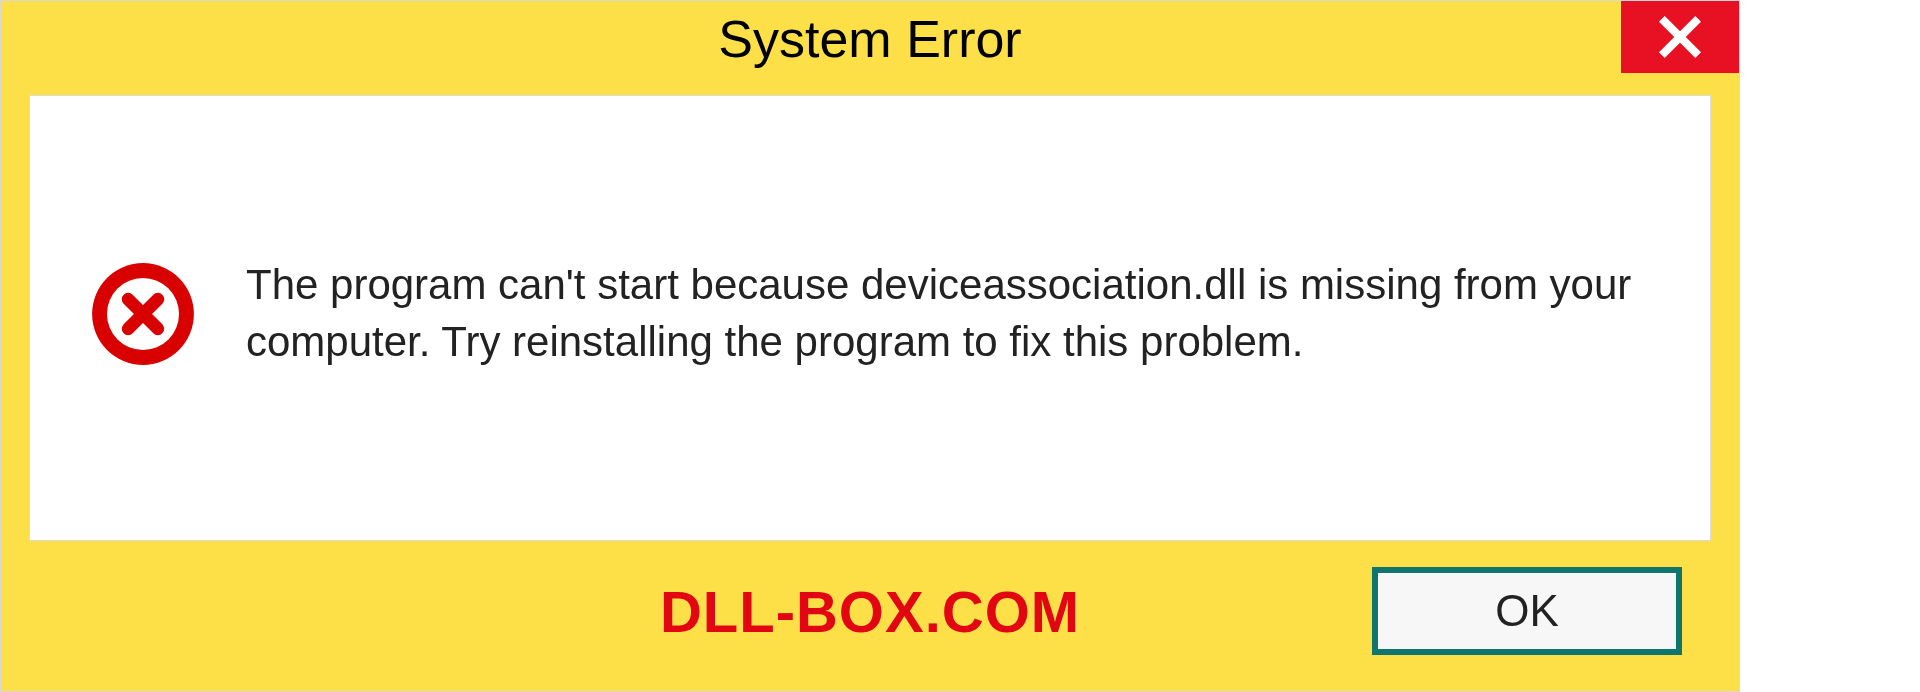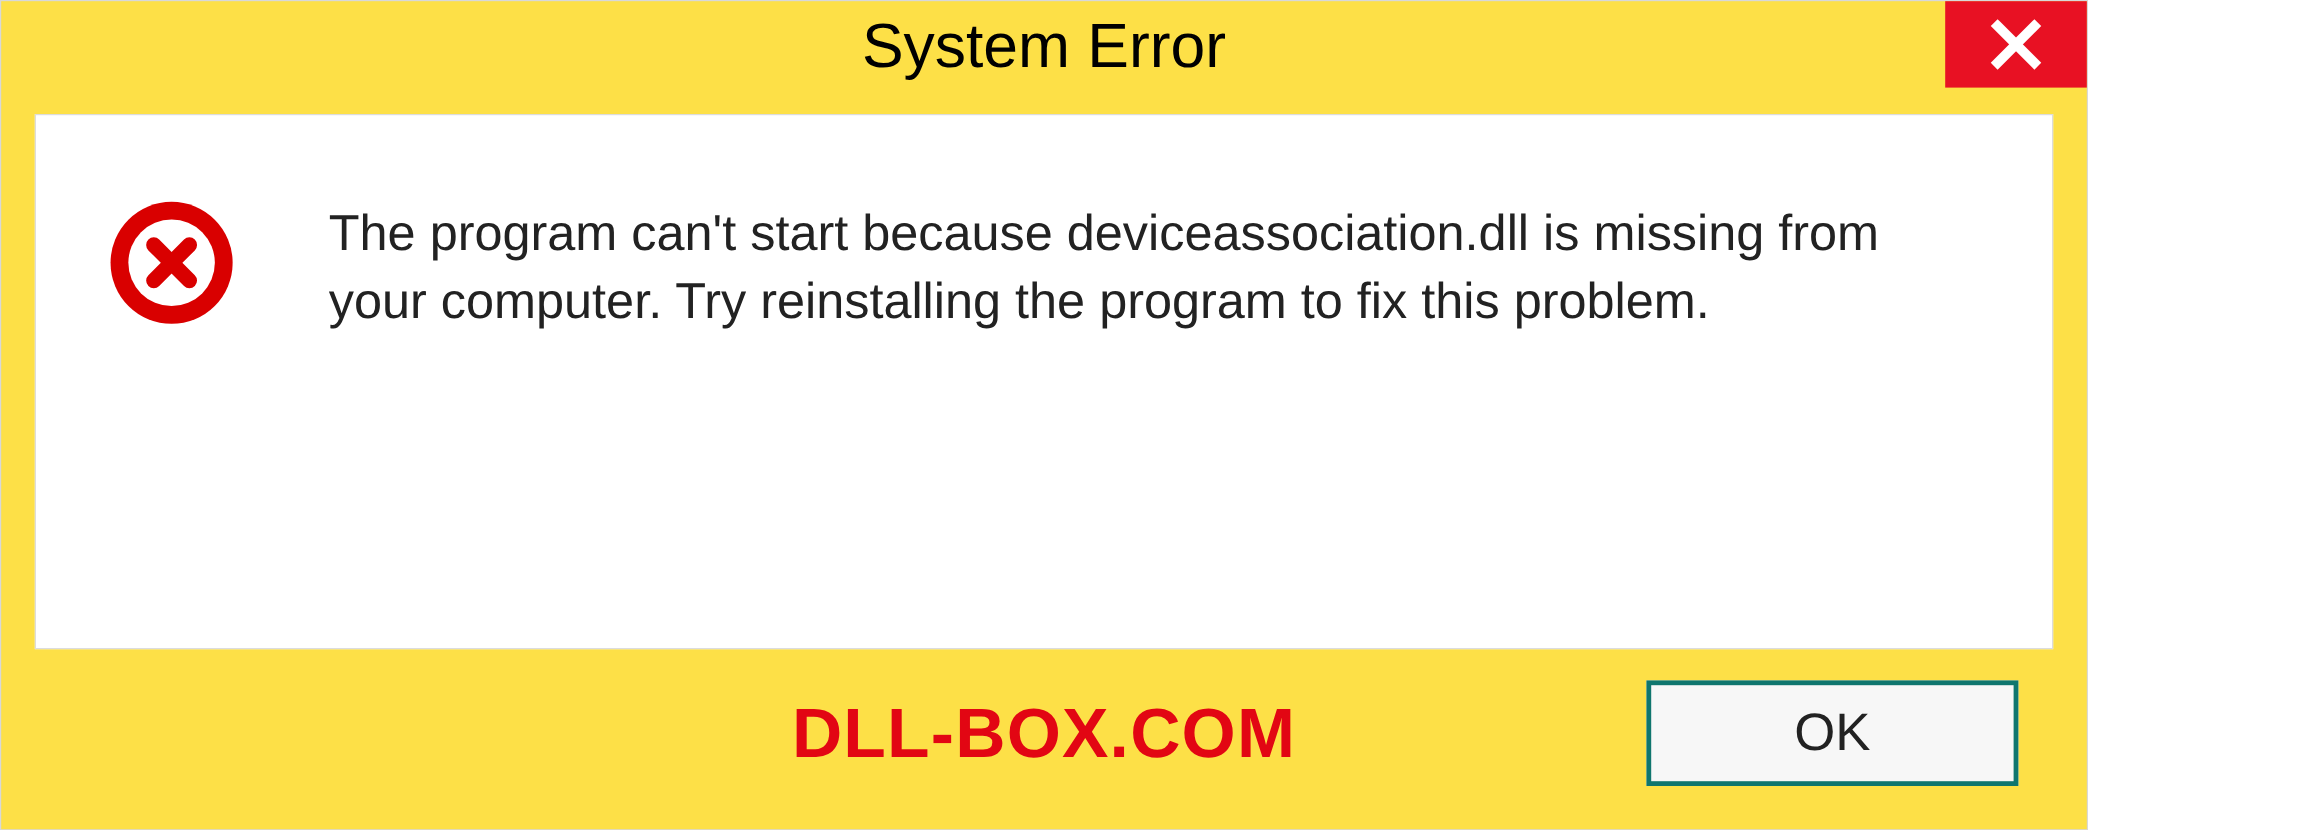--- a/index.html
+++ b/index.html
@@ -61,22 +61,22 @@
       height: 46px;
     }
 
     .content-panel {
       margin: 10px 28px 0 28px;
       background: #ffffff;
       border: 1px solid #dcdcdc;
       flex: 1;
       padding: 70px 70px 78px 60px;
       display: flex;
-      align-items: flex-start;
-      gap: 78px;
+      align-items: center;
+      gap: 50px;
     }
 
     .error-icon-wrap {
       flex-shrink: 0;
       width: 106px;
       height: 106px;
       display: flex;
       align-items: center;
       justify-content: center;
     }
@@ -110,21 +110,21 @@
       font-weight: 800;
       color: #e20613;
       letter-spacing: 1px;
       font-family: Arial, "Segoe UI", sans-serif;
     }
 
     .ok-button {
       width: 310px;
       height: 88px;
       background: #f7f7f7;
-      border: 4px solid #0f766e;
+      border: 6px solid #0f766e;
       font-size: 44px;
       color: #222;
       display: flex;
       align-items: center;
       justify-content: center;
       cursor: pointer;
       font-family: inherit;
       font-weight: 400;
       margin-left: 28px;
     }

